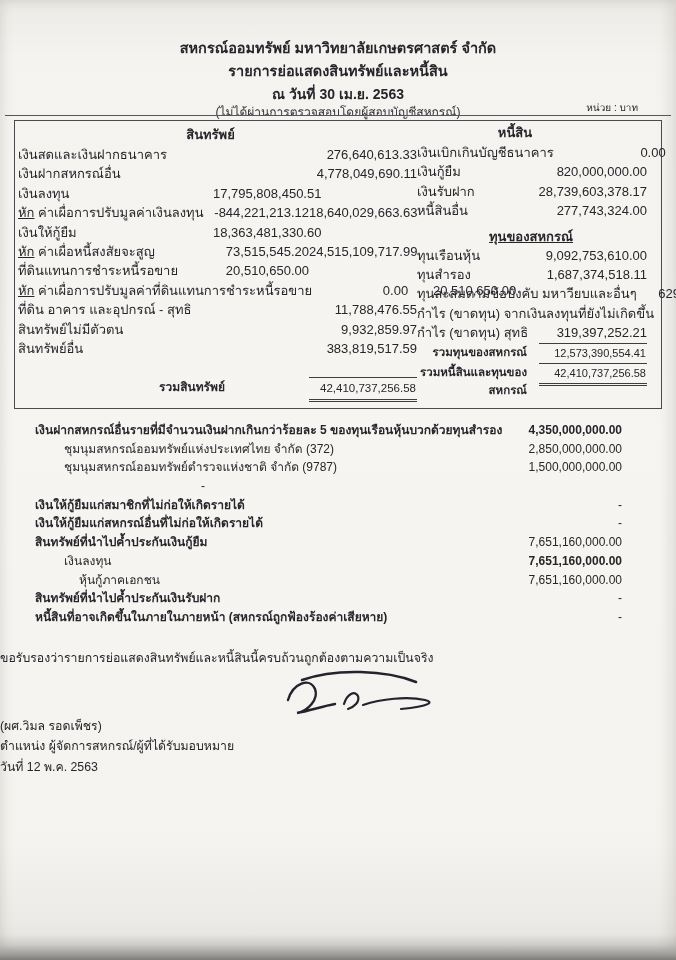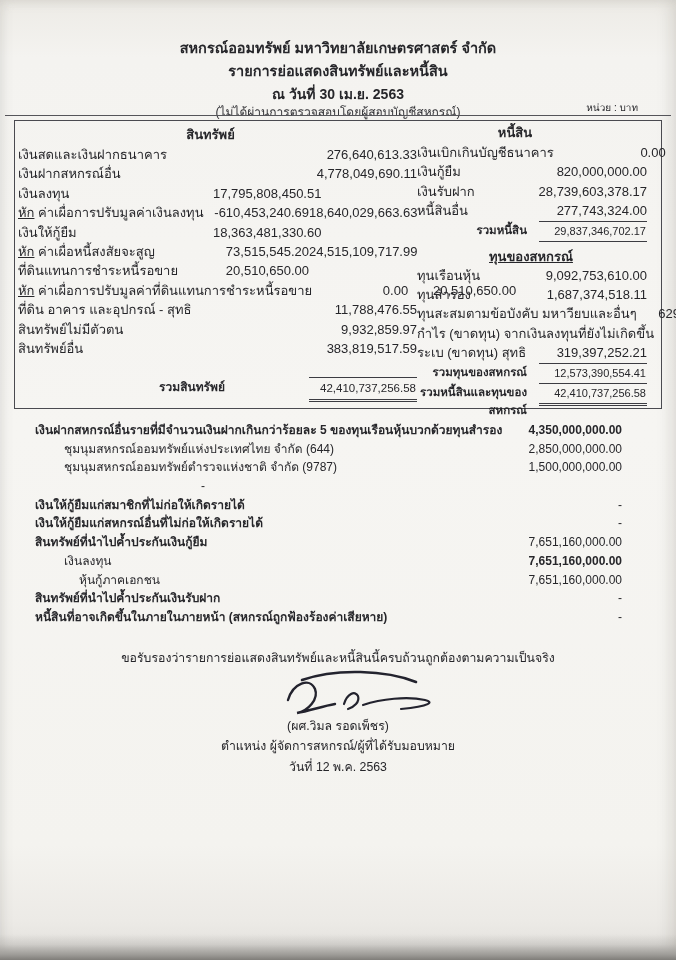--- a/index.html
+++ b/index.html
@@ -42,21 +42,21 @@
   .amt-box{display:inline-block;min-width:108px;text-align:right;padding:0 1px 1px 1px;box-sizing:border-box;}
   
   .disc{position:absolute;top:421px;left:14px;width:648px;}
   .disc-row{display:flex;height:18.7px;line-height:18.7px;font-size:12px;padding-left:21px;padding-right:40px;}
   .disc-label{flex:1;white-space:nowrap;overflow:visible;}
   .disc-amt{width:170px;text-align:right;white-space:nowrap;}
   .b{font-weight:700;}
   .ind1{padding-left:29px;}
   .ind2{padding-left:44px;}
   
-  .cert{position:absolute;left:0;width:676px;text-align:center;}
+  .cert{position:absolute;left:0;width:676px;text-align:left;}
   .cert-statement{top:648px;font-size:12.3px;}
   .sig-wrap{position:absolute;top:666px;left:258px;width:180px;height:52px;}
   .cert-name{top:716px;font-size:12.3px;}
   .cert-pos{top:736px;font-size:12.3px;}
   .cert-date{top:757px;font-size:12.3px;}
 </style>
 </head>
 <body>
 
 <div class="page">
@@ -83,21 +83,21 @@
             <div class="cell num"></div>
             <div class="cell num">4,778,049,690.11</div>
           </div>
           <div class="bs-row">
             <div class="cell">เงินลงทุน</div>
             <div class="cell num">17,795,808,450.51</div>
             <div class="cell num"></div>
           </div>
           <div class="bs-row">
             <div class="cell"><span class="hak">หัก</span> ค่าเผื่อการปรับมูลค่าเงินลงทุน</div>
-            <div class="cell num">-610,453,240.69</div>
+            <div class="cell num">-844,221,213.12</div>
             <div class="cell num">18,640,029,663.63</div>
           </div>
           <div class="bs-row">
             <div class="cell">เงินให้กู้ยืม</div>
             <div class="cell num">18,363,481,330.60</div>
             <div class="cell num"></div>
           </div>
           <div class="bs-row">
             <div class="cell"><span class="hak">หัก</span> ค่าเผื่อหนี้สงสัยจะสูญ</div>
             <div class="cell num">73,515,545.20</div>
@@ -150,47 +150,41 @@
           </div>
           <div class="lb-row">
             <div class="cell">เงินรับฝาก</div>
             <div class="cell num">28,739,603,378.17</div>
           </div>
           <div class="lb-row">
             <div class="cell">หนี้สินอื่น</div>
             <div class="cell num">277,743,324.00</div>
           </div>
         </div>
-      <div class="lb-tot">
-        <div class="tlabel">รวมหนี้สิน</div>
-        <div class="num">
-          <span class="amt-box u-single">29,837,346,702.17</span>
-        </div>
-      </div>
 
       <div class="sec-head equity">ทุนของสหกรณ์</div>
       <div>
           <div class="lb-row">
             <div class="cell">ทุนเรือนหุ้น</div>
             <div class="cell num">9,092,753,610.00</div>
           </div>
           <div class="lb-row">
             <div class="cell">ทุนสำรอง</div>
             <div class="cell num">1,687,374,518.11</div>
           </div>
           <div class="lb-row">
             <div class="cell">ทุนสะสมตามข้อบังคับ มหาวียบและอื่นๆ</div>
             <div class="cell num">629,643,960.97</div>
           </div>
           <div class="lb-row">
             <div class="cell">กำไร (ขาดทุน) จากเงินลงทุนที่ยังไม่เกิดขึ้น</div>
             <div class="cell num">844,221,213.12</div>
           </div>
           <div class="lb-row">
-            <div class="cell">ระเบ (ขาดทุน) สุทธิ</div>
+            <div class="cell">กำไร (ขาดทุน) สุทธิ</div>
             <div class="cell num">319,397,252.21</div>
           </div>
         </div>
       <div class="lb-tot">
         <div class="tlabel">รวมทุนของสหกรณ์</div>
         <div class="num">
           <span class="amt-box u-top">12,573,390,554.41</span>
         </div>
       </div>
       <div class="lb-tot">
@@ -201,21 +195,21 @@
       </div>
     </div>
   </div>
 
   <div class="disc">
       <div class="disc-row">
         <div class="disc-label b">เงินฝากสหกรณ์อื่นรายที่มีจำนวนเงินฝากเกินกว่าร้อยละ 5 ของทุนเรือนหุ้นบวกด้วยทุนสำรอง</div>
         <div class="disc-amt b">4,350,000,000.00</div>
       </div>
       <div class="disc-row">
-        <div class="disc-label ind1">ชุมนุมสหกรณ์ออมทรัพย์แห่งประเทศไทย จำกัด (644)</div>
+        <div class="disc-label ind1">ชุมนุมสหกรณ์ออมทรัพย์แห่งประเทศไทย จำกัด (372)</div>
         <div class="disc-amt">2,850,000,000.00</div>
       </div>
       <div class="disc-row">
         <div class="disc-label ind1">ชุมนุมสหกรณ์ออมทรัพย์ตำรวจแห่งชาติ จำกัด (9787)</div>
         <div class="disc-amt">1,500,000,000.00</div>
       </div>
       <div class="disc-row">
         <div class="disc-amt">-</div>
       </div>
       <div class="disc-row">

